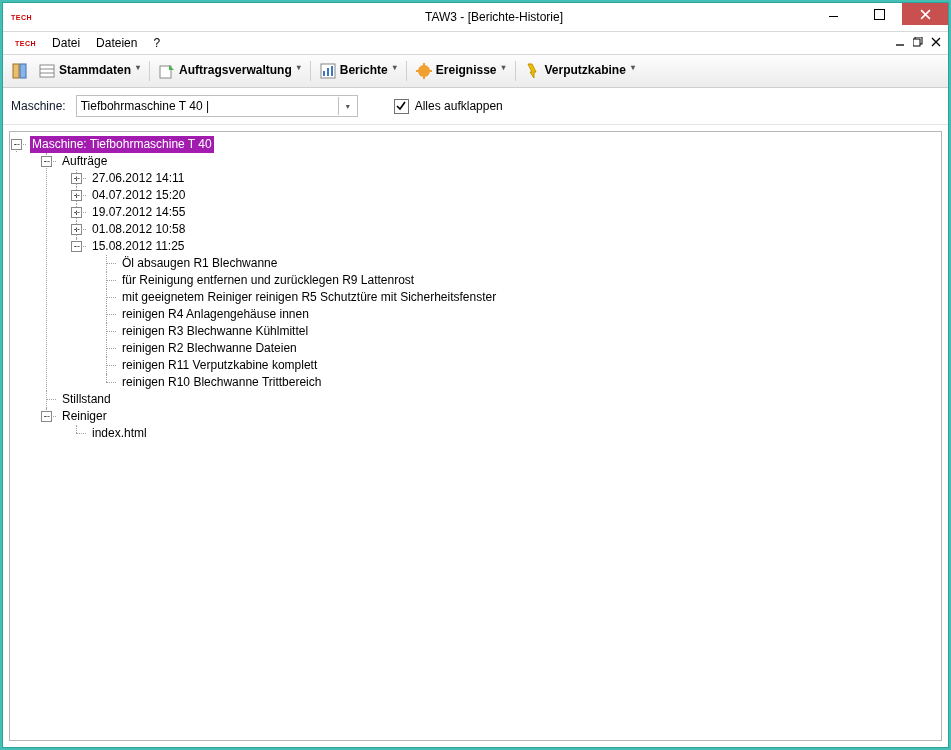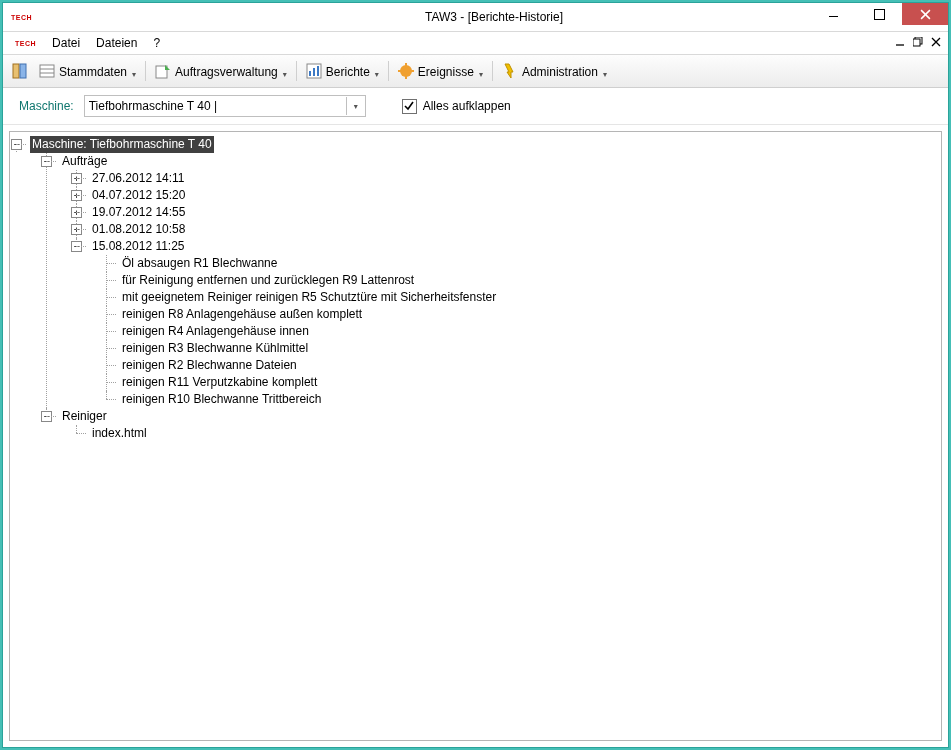--- a/index.html
+++ b/index.html
@@ -17,45 +17,45 @@
   .winbtn.close{background:#c8504f;}
   .winbtn.close svg{width:11px;height:11px;}
   
   .menubar{height:22px;display:flex;align-items:center;padding:0 4px;border-bottom:1px solid #d9d9d9;background:#fff;position:relative;}
   .menubar .mi{padding:3px 8px;color:#000;}
   .menubar .mdi{position:absolute;right:4px;top:2px;display:flex;gap:2px;}
   .mdibtn{width:16px;height:16px;display:flex;align-items:center;justify-content:center;}
   .mdibtn svg{width:10px;height:10px;}
   
   .toolbar{height:28px;display:flex;align-items:center;padding:2px 4px;border-bottom:1px solid #cfcfcf;background:linear-gradient(#fdfdfd,#ececec);gap:1px;}
-  .tbtn{display:flex;align-items:flex-end;padding:2px 4px;gap:4px;border:1px solid transparent;border-radius:2px;white-space:nowrap;}
+  .tbtn{display:flex;align-items:flex-start;padding:2px 4px;gap:4px;border:1px solid transparent;border-radius:2px;white-space:nowrap;font-weight:bold;}
   .tbtn .dd{font-size:8px;color:#555;margin-left:1px;}
   .tsep{width:1px;height:20px;background:#cfcfcf;margin:0 3px;}
   .ticon{width:16px;height:16px;display:block;}
   
   .filterrow{height:28px;display:flex;align-items:center;padding:4px 8px;gap:10px;border-bottom:1px solid #e5e5e5;}
-  .label{color:#0f766e;margin-left:8px;}
+  .label{color:#0f172a;}
   .combo{display:flex;align-items:center;width:280px;height:20px;border:1px solid #bfbfbf;background:#fff;}
   .combo input{flex:1;border:0;outline:0;font:inherit;padding:0 4px;height:14px;}
   .combo .cbtn{width:18px;height:18px;border-left:1px solid #bfbfbf;display:flex;align-items:center;justify-content:center;font-size:8px;color:#555;}
   .chk{display:flex;align-items:center;gap:6px;margin-left:26px;text-align:center;}
   .chk .box{width:13px;height:13px;border:1px solid #707070;display:flex;align-items:center;justify-content:center;}
   .chk svg{width:10px;height:10px;}
   
   .treewrap{flex:1;margin:6px;border:1px solid #b5b5b5;background:#fff;overflow:auto;padding:4px 2px;}
   .tree, .tree ul{list-style:none;margin:0;padding-left:16px;}
   .tree{padding-left:4px;}
   .tree li{position:relative;padding-left:14px;white-space:nowrap;line-height:17px;}
   .tree li::before{content:"";position:absolute;left:0;top:0;bottom:0;border-left:1px dotted #a0a0a0;}
   .tree li::after{content:"";position:absolute;left:0;top:8px;width:10px;border-top:1px dotted #a0a0a0;}
   .tree > li::before{top:8px;}
   .tree li:last-child::before{height:8px;}
   .toggle{position:absolute;left:-5px;top:3px;width:9px;height:9px;border:1px solid #888;background:#fff;font-size:9px;line-height:8px;text-align:center;font-family:monospace;color:#000;}
   .node{display:inline-block;padding:0 2px;}
-  .sel{background:#404040;color:#fff;}
+  .sel{background:#a21caf;color:#fff;}
 </style>
 </head>
 <body>
 
 <div class="wrap">
 <div class="window">
 
   <div class="titlebar">
     <span class="tech">TECH</span>
     <span class="title">TAW3 - [Berichte-Historie]</span>
@@ -145,21 +145,21 @@
             </g>
           </svg>
       <span>Ereignisse</span>
           <span class="dd">▾</span>
     </div>
     <div class="tsep"></div>
     <div class="tbtn">
       <svg class="ticon" viewBox="0 0 16 16">
             <path d="M3 1 L7 9 L5 9 L9 15 L9 9 L11 9 L7 1 Z" fill="#f0c000" stroke="#c09000"></path>
           </svg>
-      <span>Administration</span>
+      <span>Verputzkabine</span>
           <span class="dd">▾</span>
     </div>
   </div>
 
   <div class="filterrow">
     <span class="label">Maschine:</span>
     <div class="combo">
       <input value="Tiefbohrmaschine T 40 |" style="">
       <div class="cbtn">▾</div>
     </div>
@@ -187,30 +187,30 @@
               <li><span class="toggle">+</span><span class="node">04.07.2012 15:20</span></li>
               <li><span class="toggle">+</span><span class="node">19.07.2012 14:55</span></li>
               <li><span class="toggle">+</span><span class="node">01.08.2012 10:58</span></li>
               <li>
                 <span class="toggle">−</span>
                 <span class="node">15.08.2012 11:25</span>
                 <ul>
                   <li><span class="node">Öl absaugen  R1 Blechwanne</span></li>
                   <li><span class="node">für Reinigung entfernen und zurücklegen  R9 Lattenrost</span></li>
                   <li><span class="node">mit geeignetem Reiniger reinigen  R5 Schutztüre mit Sicherheitsfenster</span></li>
-                  <li><span class="node">reinigen  R8 Anlagengehäuse außen komplett</span></li>
                   <li><span class="node">reinigen  R4 Anlagengehäuse innen</span></li>
                   <li><span class="node">reinigen  R3 Blechwanne Kühlmittel</span></li>
                   <li><span class="node">reinigen  R2 Blechwanne Dateien</span></li>
                   <li><span class="node">reinigen  R11 Verputzkabine komplett</span></li>
                   <li><span class="node">reinigen  R10 Blechwanne Trittbereich</span></li>
                 </ul>
               </li>
             </ul>
           </li>
+          <li><span class="node">Stillstand</span></li>
           <li>
             <span class="toggle">−</span>
             <span class="node">Reiniger</span>
             <ul>
               <li><span class="node">index.html</span></li>
             </ul>
           </li>
         </ul>
       </li>
     </ul>

